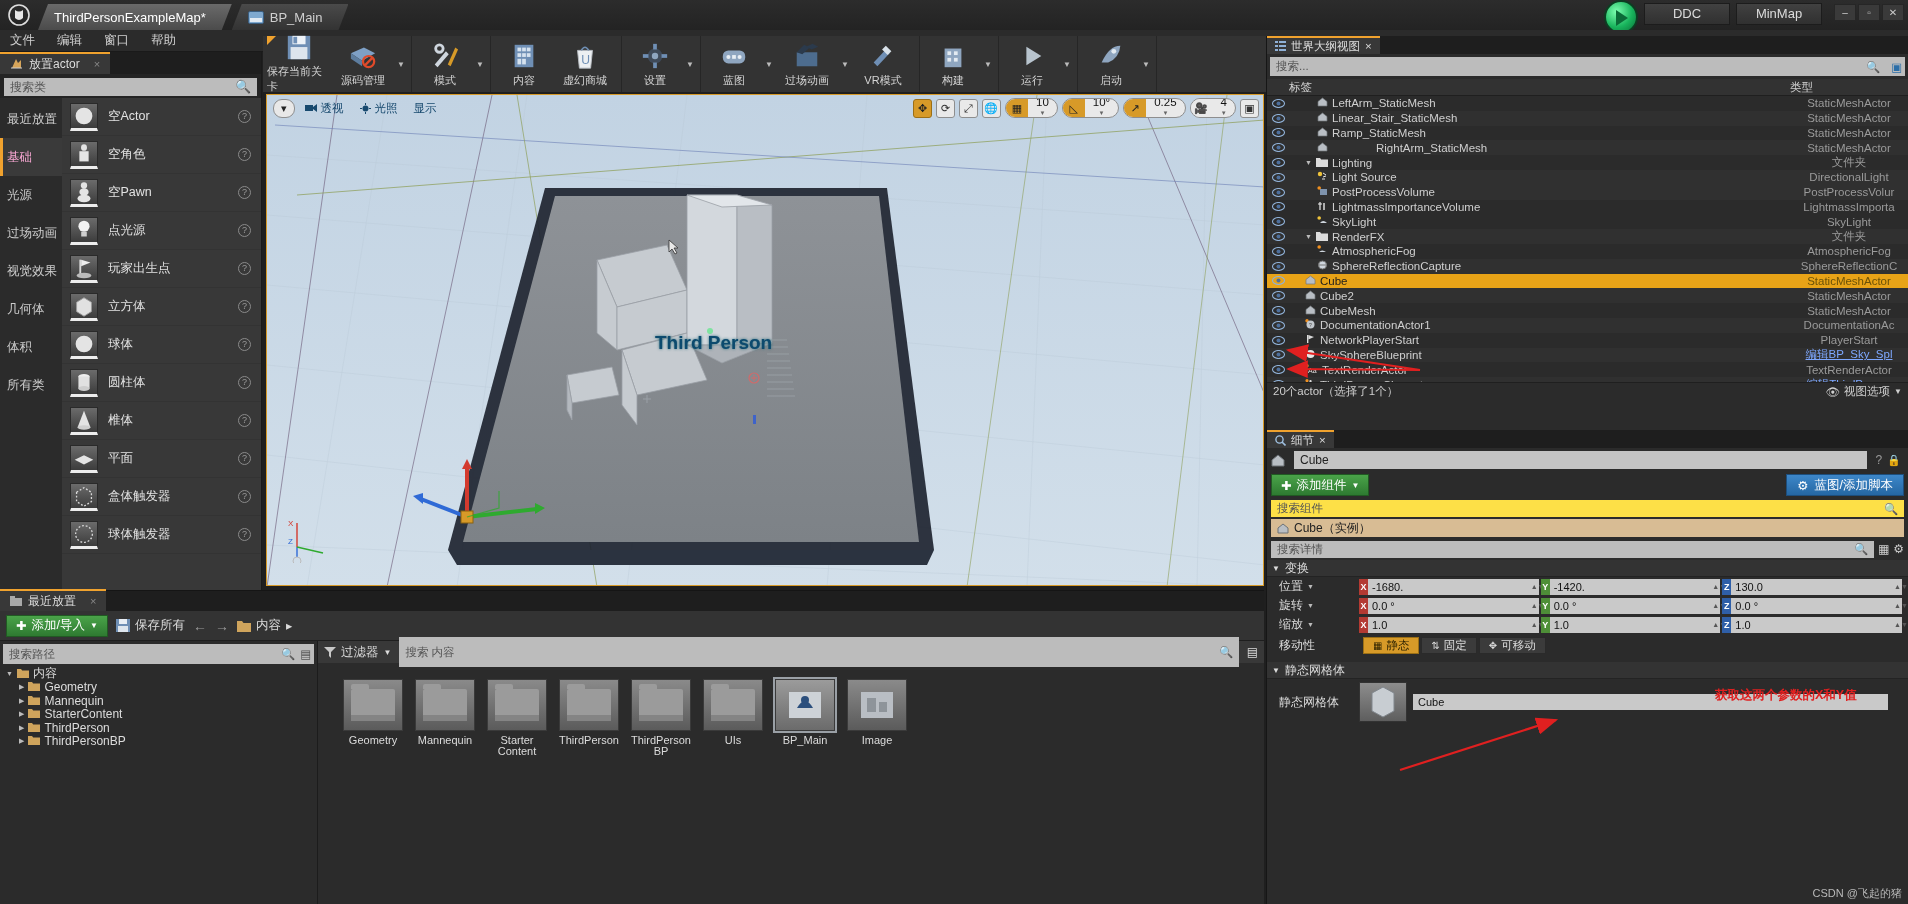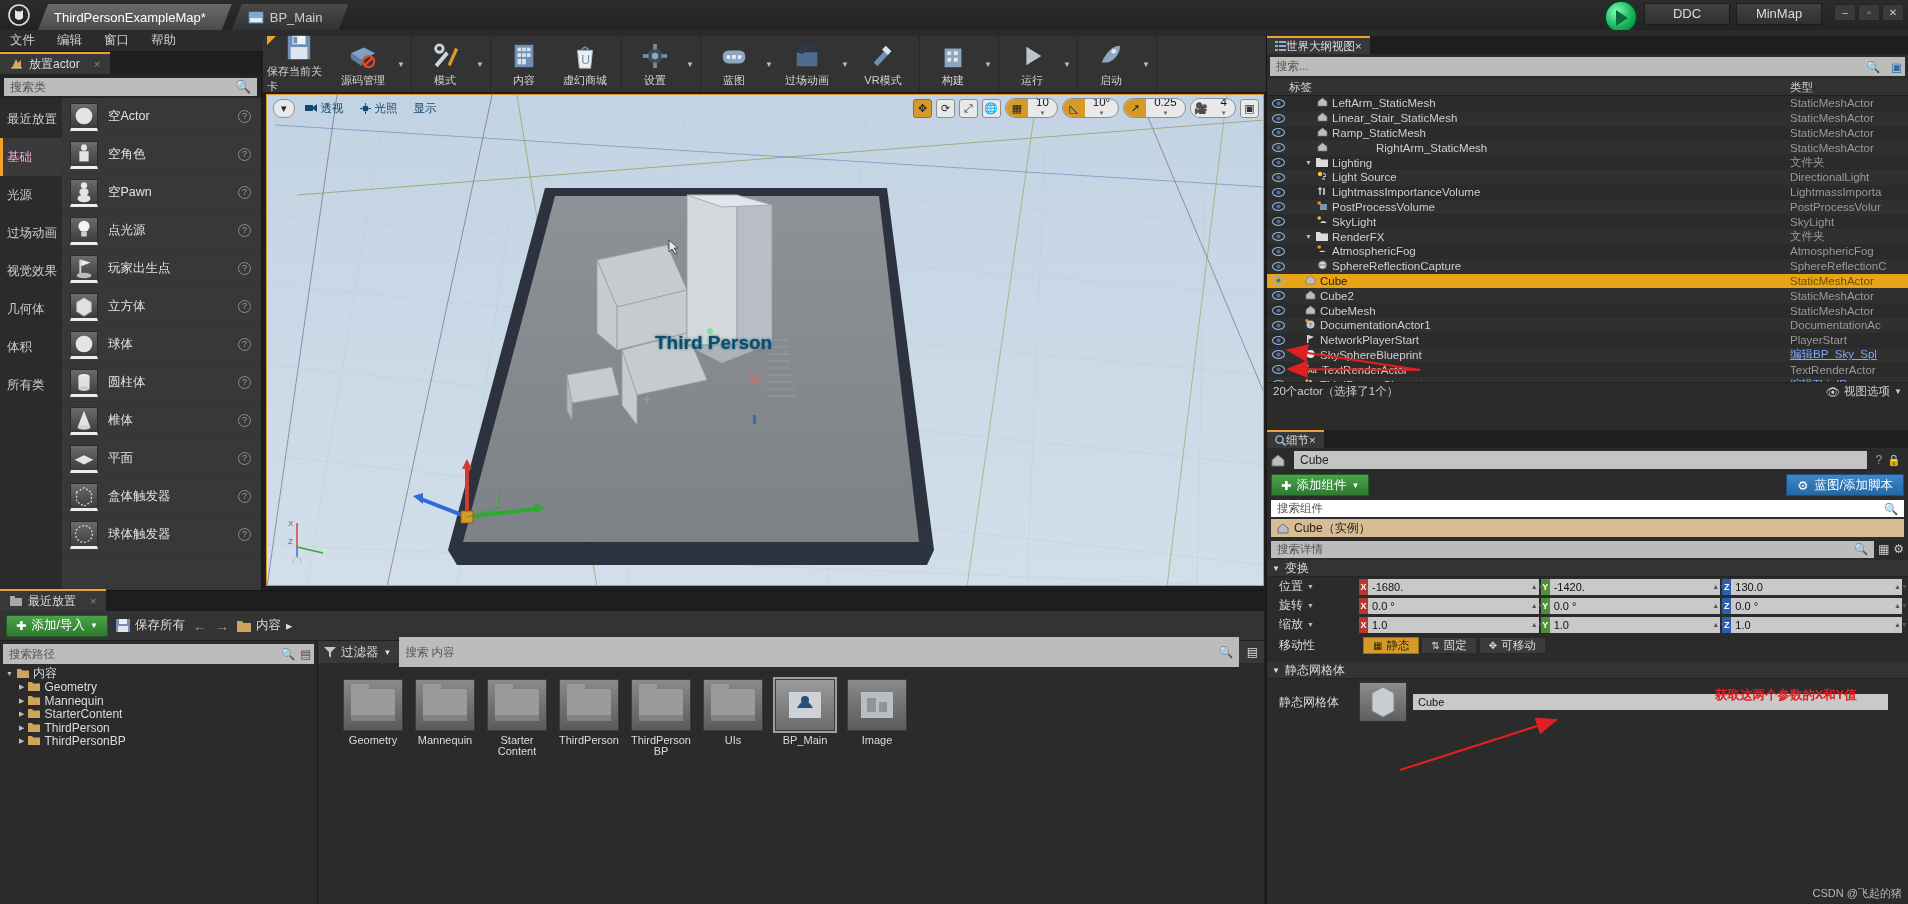--- a/index.html
+++ b/index.html
@@ -129,27 +129,27 @@
   .asset .cap { font-size:11px; color:#dcdcdc; text-align:center; line-height:11px; }
   .folder-ico { width:44px; height:32px; background:#9b9b9b; border-radius:2px 2px 0 0;
      position:relative; box-shadow:inset 0 -6px 0 #848484; }
   .folder-ico::before { content:""; position:absolute; left:0; top:-5px; width:18px; height:5px;
      background:#9b9b9b; border-radius:2px 2px 0 0; }
 
   
   .outliner { position:absolute; left:1266px; top:36px; width:642px; height:394px;
      background:#2b2b2b; border-left:1px solid #161616; }
   .ol-tabrow { height:18px; background:#1e1e1e; display:flex; align-items:flex-end; }
-  .ol-tab { height:18px; background:#383838; display:flex; align-items:center; 
+  .ol-tab { height:18px; background:#383838; display:flex; align-items:center; gap:5px;
      padding:0 8px; font-size:11.5px; color:#ddd; border-top:2px solid #f0a22e;justify-content:center;}
   .ol-search { height:19px; margin:3px; background:#bcbcbc; display:flex; align-items:center;
      padding:0 6px; font-size:11.5px; color:#555; position:relative; }
   .ol-header { height:17px; background:#323232; display:flex; align-items:center;
      font-size:11.5px; color:#d0d0d0; border-bottom:1px solid #1f1f1f; }
-  .ol-list { height:286px; overflow:hidden; }
+  .ol-list { height:286px; overflow:hidden;text-align:center; }
   .ol-row { height:14.8px; display:flex; align-items:center; font-size:11.5px; color:#cfcfcf; }
   .ol-row.alt { background:#303030; }
   .ol-row.sel { background:#e8a317; color:#1d1d1d; }
   .ol-eye { width:22px; display:flex; align-items:center; justify-content:center; }
   .ol-name { flex:1; display:flex; align-items:center; gap:4px; overflow:hidden; white-space:nowrap;}
   .ol-type { width:118px; color:#9a9a9a; white-space:nowrap; overflow:hidden; }
   .ol-row.sel .ol-type { color:#6b5208; }
   .ol-type.link { color:#7ea8ff; text-decoration:underline; }
   .ol-foot { height:18px; display:flex; align-items:center; padding:0 6px; font-size:11.5px;
      color:#cfcfcf; background:#2b2b2b; border-top:1px solid #1f1f1f; }
@@ -1007,51 +1007,51 @@
                 <g stroke="#e8e8e8" stroke-width="1">
                   <path d="M6 2 l3 2"></path>
                   <path d="M6 6 l3 -1"></path>
                   <path d="M5 8 l3 0"></path>
                 </g>
               </svg></span>
             <span>Light Source</span>
           </div>
           <div class="ol-type">DirectionalLight</div>
         </div>
+        <div class="ol-row alt">
+          <div class="ol-eye">
+            <svg width="13" height="9" viewBox="0 0 13 9">
+              <ellipse cx="6.5" cy="4.5" rx="6" ry="4" fill="none" stroke="#8fb0d6" stroke-width="1.1"></ellipse>
+              <circle cx="6.5" cy="4.5" r="2" fill="#4d6f9c"></circle>
+            </svg>
+          </div>
+          <div class="ol-name" style="padding-left: 28px;">
+            <span><svg width="11" height="10" viewBox="0 0 11 10">
+                <circle cx="2.2" cy="2" r="1.8" fill="#f09020"></circle>
+                <rect x="3" y="3" width="7" height="6" fill="#7e93ad"></rect>
+              </svg></span>
+            <span>PostProcessVolume</span>
+          </div>
+          <div class="ol-type">PostProcessVolur</div>
+        </div>
         <div class="ol-row">
           <div class="ol-eye">
             <svg width="13" height="9" viewBox="0 0 13 9">
               <ellipse cx="6.5" cy="4.5" rx="6" ry="4" fill="none" stroke="#8fb0d6" stroke-width="1.1"></ellipse>
               <circle cx="6.5" cy="4.5" r="2" fill="#4d6f9c"></circle>
             </svg>
           </div>
           <div class="ol-name" style="padding-left: 28px;">
             <span><svg width="11" height="10" viewBox="0 0 11 10">
                 <path d="M3 1 v8 M1 3 h4" stroke="#e8e8e8" stroke-width="1.2"></path>
                 <path d="M7 2 v7" stroke="#e8e8e8" stroke-width="1.4"></path>
               </svg></span>
             <span>LightmassImportanceVolume</span>
           </div>
           <div class="ol-type">LightmassImporta</div>
-        </div>
-        <div class="ol-row alt">
-          <div class="ol-eye">
-            <svg width="13" height="9" viewBox="0 0 13 9">
-              <ellipse cx="6.5" cy="4.5" rx="6" ry="4" fill="none" stroke="#8fb0d6" stroke-width="1.1"></ellipse>
-              <circle cx="6.5" cy="4.5" r="2" fill="#4d6f9c"></circle>
-            </svg>
-          </div>
-          <div class="ol-name" style="padding-left: 28px;">
-            <span><svg width="11" height="10" viewBox="0 0 11 10">
-                <circle cx="2.2" cy="2" r="1.8" fill="#f09020"></circle>
-                <rect x="3" y="3" width="7" height="6" fill="#7e93ad"></rect>
-              </svg></span>
-            <span>PostProcessVolume</span>
-          </div>
-          <div class="ol-type">PostProcessVolur</div>
         </div>
         <div class="ol-row">
           <div class="ol-eye">
             <svg width="13" height="9" viewBox="0 0 13 9">
               <ellipse cx="6.5" cy="4.5" rx="6" ry="4" fill="none" stroke="#8fb0d6" stroke-width="1.1"></ellipse>
               <circle cx="6.5" cy="4.5" r="2" fill="#4d6f9c"></circle>
             </svg>
           </div>
           <div class="ol-name" style="padding-left: 28px;">
             <span><svg width="11" height="10" viewBox="0 0 11 10">
@@ -1272,21 +1272,21 @@
         <span>✚</span>
         <span>添加组件</span>
         <span style="font-size:8px">▼</span>
       </div>
       <div class="blue-btn" style="margin-left:auto;">
         <span>⚙</span>
         <span>蓝图/添加脚本</span>
       </div>
     </div>
 
-    <div style="height:17px;margin:2px 4px;background:#ffffff;display:flex;align-items:center;padding:0 6px;font-size:11.5px;color:#555;position:relative;">
+    <div style="height:17px;margin:2px 4px;background:#fde047;display:flex;align-items:center;padding:0 6px;font-size:11.5px;color:#555;position:relative;">
       <span>搜索组件</span>
       <span style="position:absolute;right:5px;">🔍</span>
     </div>
 
     <div class="comp-sel" style="margin:1px 4px;">
       <svg width="12" height="11" viewBox="0 0 12 11">
           <path d="M1 5 L6 1 L11 5 V10 H1Z" fill="#b9bec4" stroke="#6d7277"></path>
         </svg>
       <span>Cube（实例）</span>
     </div>

